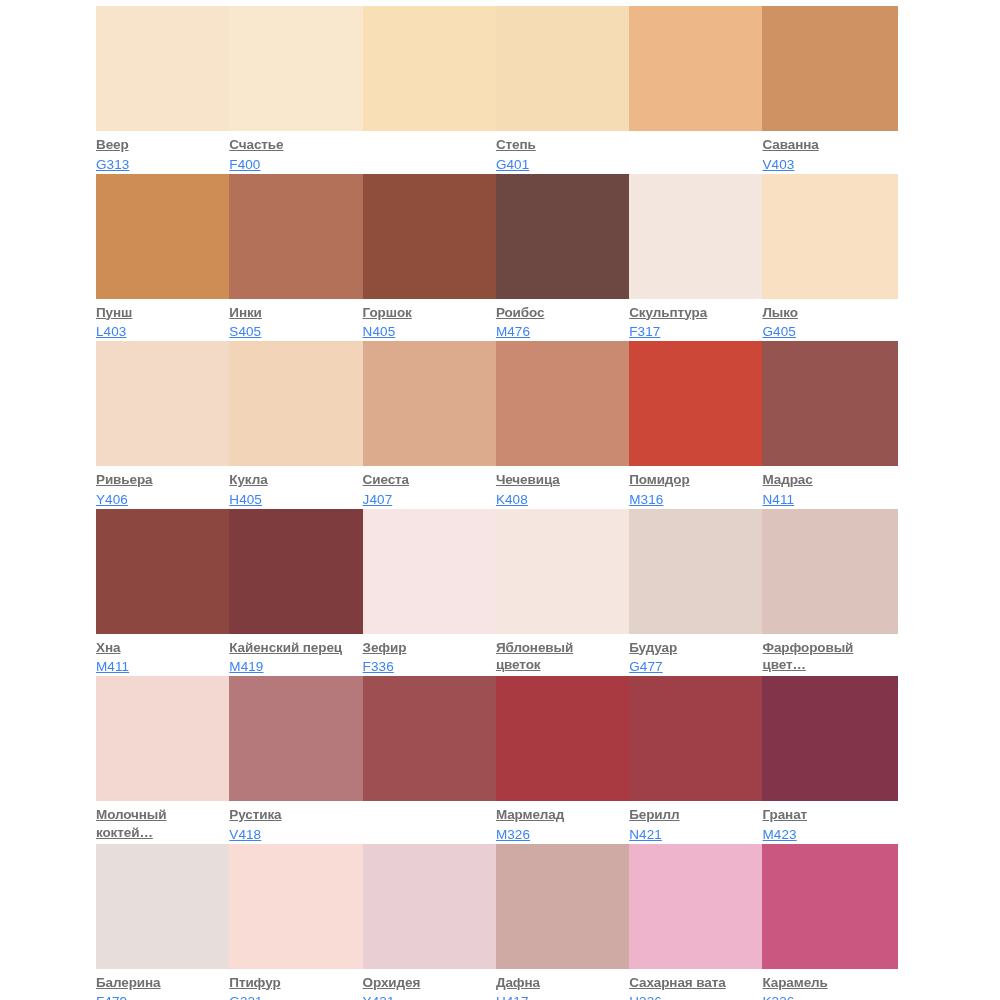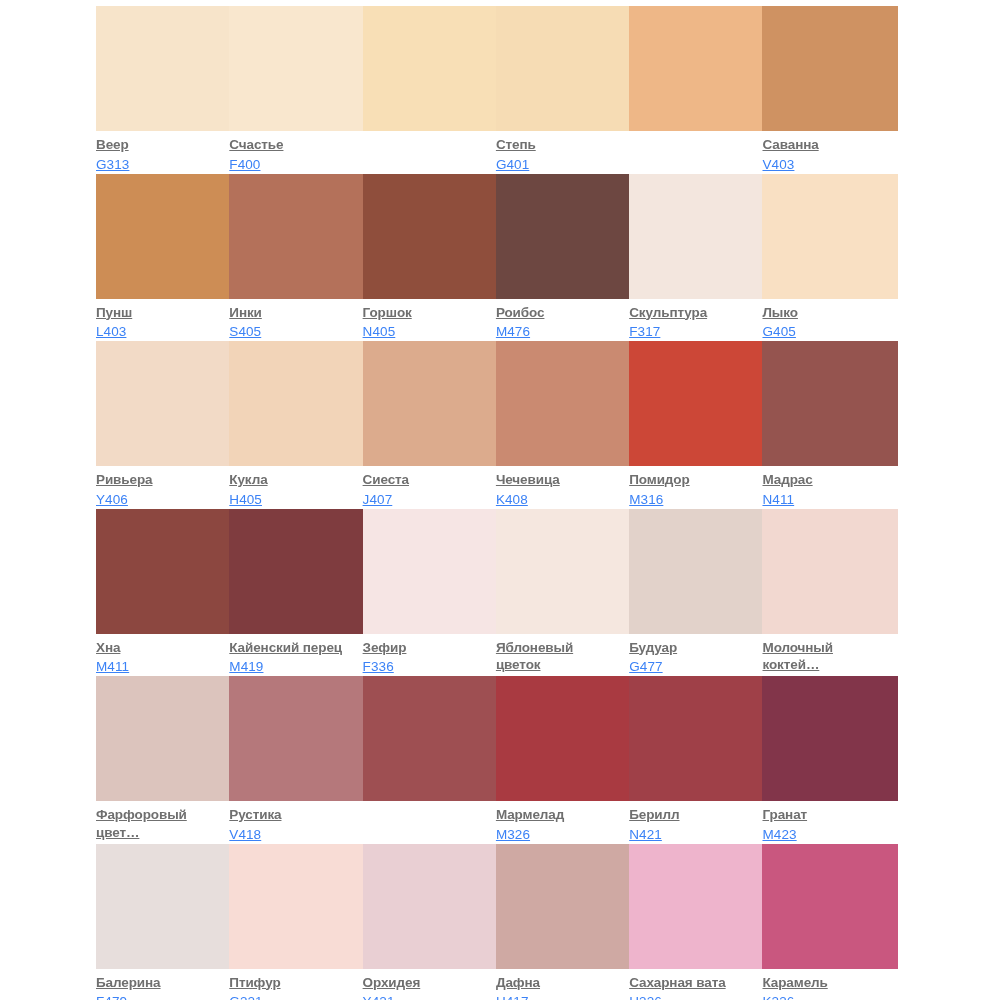--- a/index.html
+++ b/index.html
@@ -155,26 +155,26 @@
       </div>
       <div class="swatch-cell">
         <span class="swatch-chip" style="background: rgb(245, 231, 223);"></span>
         <div class="swatch-meta"><a class="swatch-name"><span class="name-line">Яблоневый</span><span class="name-line">цветок</span></a><a class="swatch-code">Y319</a></div>
       </div>
       <div class="swatch-cell">
         <span class="swatch-chip" style="background: rgb(226, 210, 202);"></span>
         <div class="swatch-meta"><a class="swatch-name"><span class="name-line">Будуар</span></a><a class="swatch-code">G477</a></div>
       </div>
       <div class="swatch-cell">
+        <span class="swatch-chip" style="background: rgb(220, 196, 189);"></span>
+        <div class="swatch-meta"><a class="swatch-name"><span class="name-line">Фарфоровый</span><span class="name-line">цвет…</span></a><a class="swatch-code">Y415</a></div>
+      </div>
+      <div class="swatch-cell">
         <span class="swatch-chip" style="background: rgb(242, 216, 208);"></span>
         <div class="swatch-meta"><a class="swatch-name"><span class="name-line">Молочный</span><span class="name-line">коктей…</span></a><a class="swatch-code">Y411</a></div>
-      </div>
-      <div class="swatch-cell">
-        <span class="swatch-chip" style="background: rgb(220, 196, 189);"></span>
-        <div class="swatch-meta"><a class="swatch-name"><span class="name-line">Фарфоровый</span><span class="name-line">цвет…</span></a><a class="swatch-code">Y415</a></div>
       </div>
       <div class="swatch-cell">
         <span class="swatch-chip" style="background: rgb(181, 120, 123);"></span>
         <div class="swatch-meta"><a class="swatch-name"><span class="name-line">Рустика</span></a><a class="swatch-code">V418</a></div>
       </div>
       <div class="swatch-cell">
         <span class="swatch-chip" style="background: rgb(158, 79, 82);"></span>
       </div>
       <div class="swatch-cell">
         <span class="swatch-chip" style="background: rgb(169, 58, 65);"></span>

